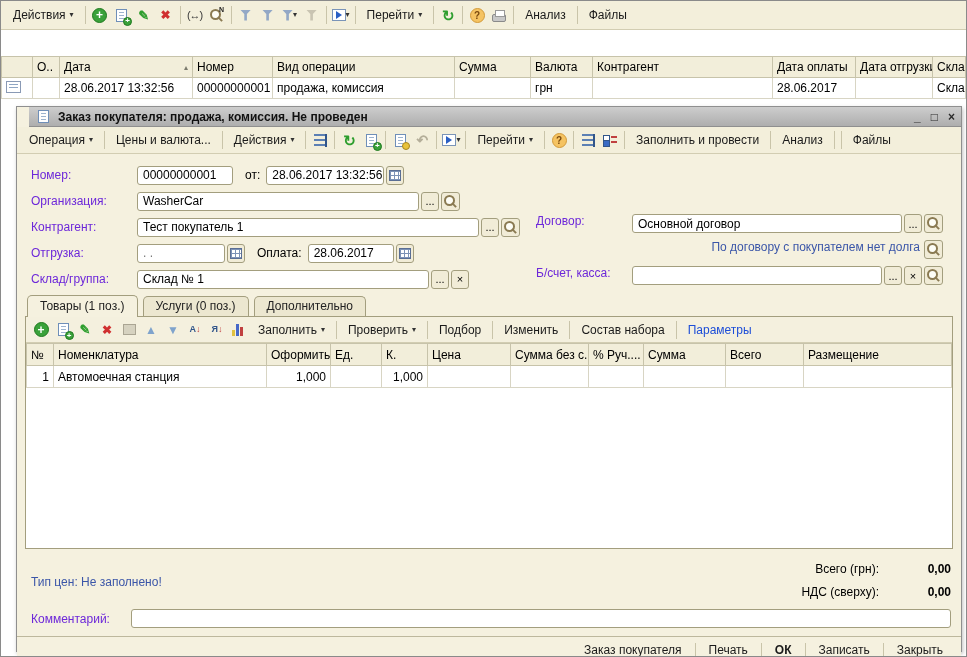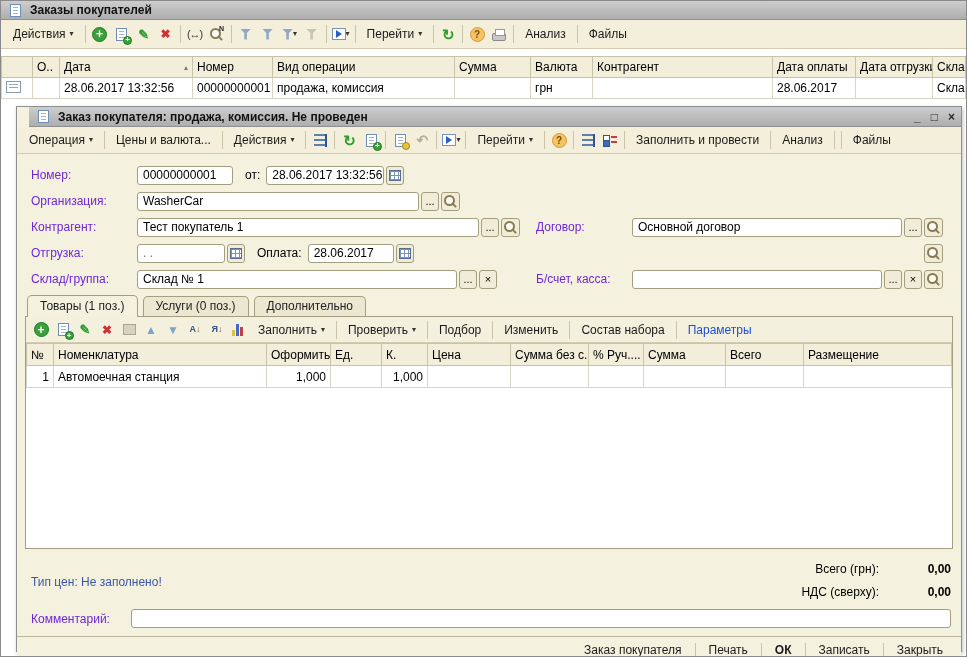--- a/index.html
+++ b/index.html
@@ -90,21 +90,21 @@
   
   .dialog { position:absolute; left:15px; top:105px; width:946px; height:546px; background:#f5f1df;
     border:1px solid #8f8f8f; box-shadow:1px 2px 4px rgba(0,0,0,.25); }
   .form { position:relative; padding:8px 10px 2px 14px; }
   .frow { position:relative; display:flex; align-items:center; height:26px; }
   .flabel { width:106px; flex:0 0 auto; color:#6d28d9; white-space:nowrap; }
   .flabel-mid { margin:0 6px 0 12px; white-space:nowrap; }
   .field { height:19px; background:#fff; border:1px solid #a39e7e; border-radius:3px; padding:1px 5px; white-space:nowrap; overflow:hidden; display:inline-flex; align-items:center; }
   .field.empty-date { color:#777; }
   .sbtn { height:19px; min-width:18px; background:#f1ecd7; border:1px solid #a39e7e; border-radius:3px; display:inline-flex; align-items:center; justify-content:center; font-size:11px; padding:0 2px; margin-left:2px; cursor:default; font-family:inherit; }
-  .fright { position:absolute; left:505px; right:8px; display:flex; align-items:center; height:26px; }
+  .fright { position:absolute; left:505px; right:8px; display:flex; height:26px; }
   .fright .flabel { width:96px; }
   .grow { flex:1 1 auto; }
   .link { color:#3b56a8; white-space:nowrap; cursor:default; }
 
   
   .tabs { display:flex; align-items:flex-end; padding:2px 0 0 10px; height:22px; }
   .tab { border:1px solid #a39e7e; border-bottom:none; border-radius:5px 5px 0 0; padding:2px 12px 3px; margin-right:5px; background:#ece7d0; color:#222; position:relative; cursor:default; white-space:nowrap; }
   .tab.active { background:#f5f1df; z-index:3; padding:3px 12px 4px; top:1px; }
   .panel { position:relative; margin:0 8px; height:233px; border:1px solid #a39e7e; background:#fff; z-index:2; overflow:hidden; }
   table.items th { height:22px; }
@@ -121,26 +121,20 @@
   .comment-row .flabel { width:100px; }
   .btnbar { display:flex; align-items:center; justify-content:flex-end; border-top:1px solid #bdb89d; height:27px; padding:0 8px; margin-top:4px; background:#f5f1df; }
   .btnbar .tbtn { padding:2px 9px; }
   .btnbar .sep { height:15px; }
 </style>
 </head>
 <body>
 
 <div class="screen">
 
-  <div class="titlebar main-titlebar">
-    <span class="ic">
-        <span class="doc"></span>
-      </span>
-    <span class="title">Заказы покупателей</span>
-  </div>
 
   <div class="toolbar main-toolbar">
     <button class="tbtn">
       <span>Действия</span>
       <span class="caret">▾</span>
     </button>
     <div class="sep"></div>
     <button class="ibtn">
         <span class="i-add">+</span>
       </button>
@@ -401,28 +395,29 @@
         <span class="field empty-date" style="width:88px">.  .</span>
         <button class="sbtn">
             <span class="cal"></span>
           </button>
         <span class="flabel-mid">Оплата:</span>
         <span class="field" style="width:86px">28.06.2017</span>
         <button class="sbtn">
             <span class="cal"></span>
           </button>
         <span class="fright" style="justify-content:flex-end">
+          <span class="link">По договору с покупателем нет долга</span>
           <button class="sbtn" style="margin-left:4px">
               <span class="mag"></span>
             </button>
         </span>
       </div>
       <div class="frow">
         <span class="flabel">Склад/группа:</span>
-        <span class="field" style="width:320px">Склад № 1</span>
+        <span class="field" style="width:292px">Склад № 1</span>
         <button class="sbtn">
             <span>...</span>
           </button>
         <button class="sbtn">
             <span>×</span>
           </button>
         <span class="fright">
           <span class="flabel">Б/счет, касса:</span>
           <span class="field grow"></span>
           <button class="sbtn">

